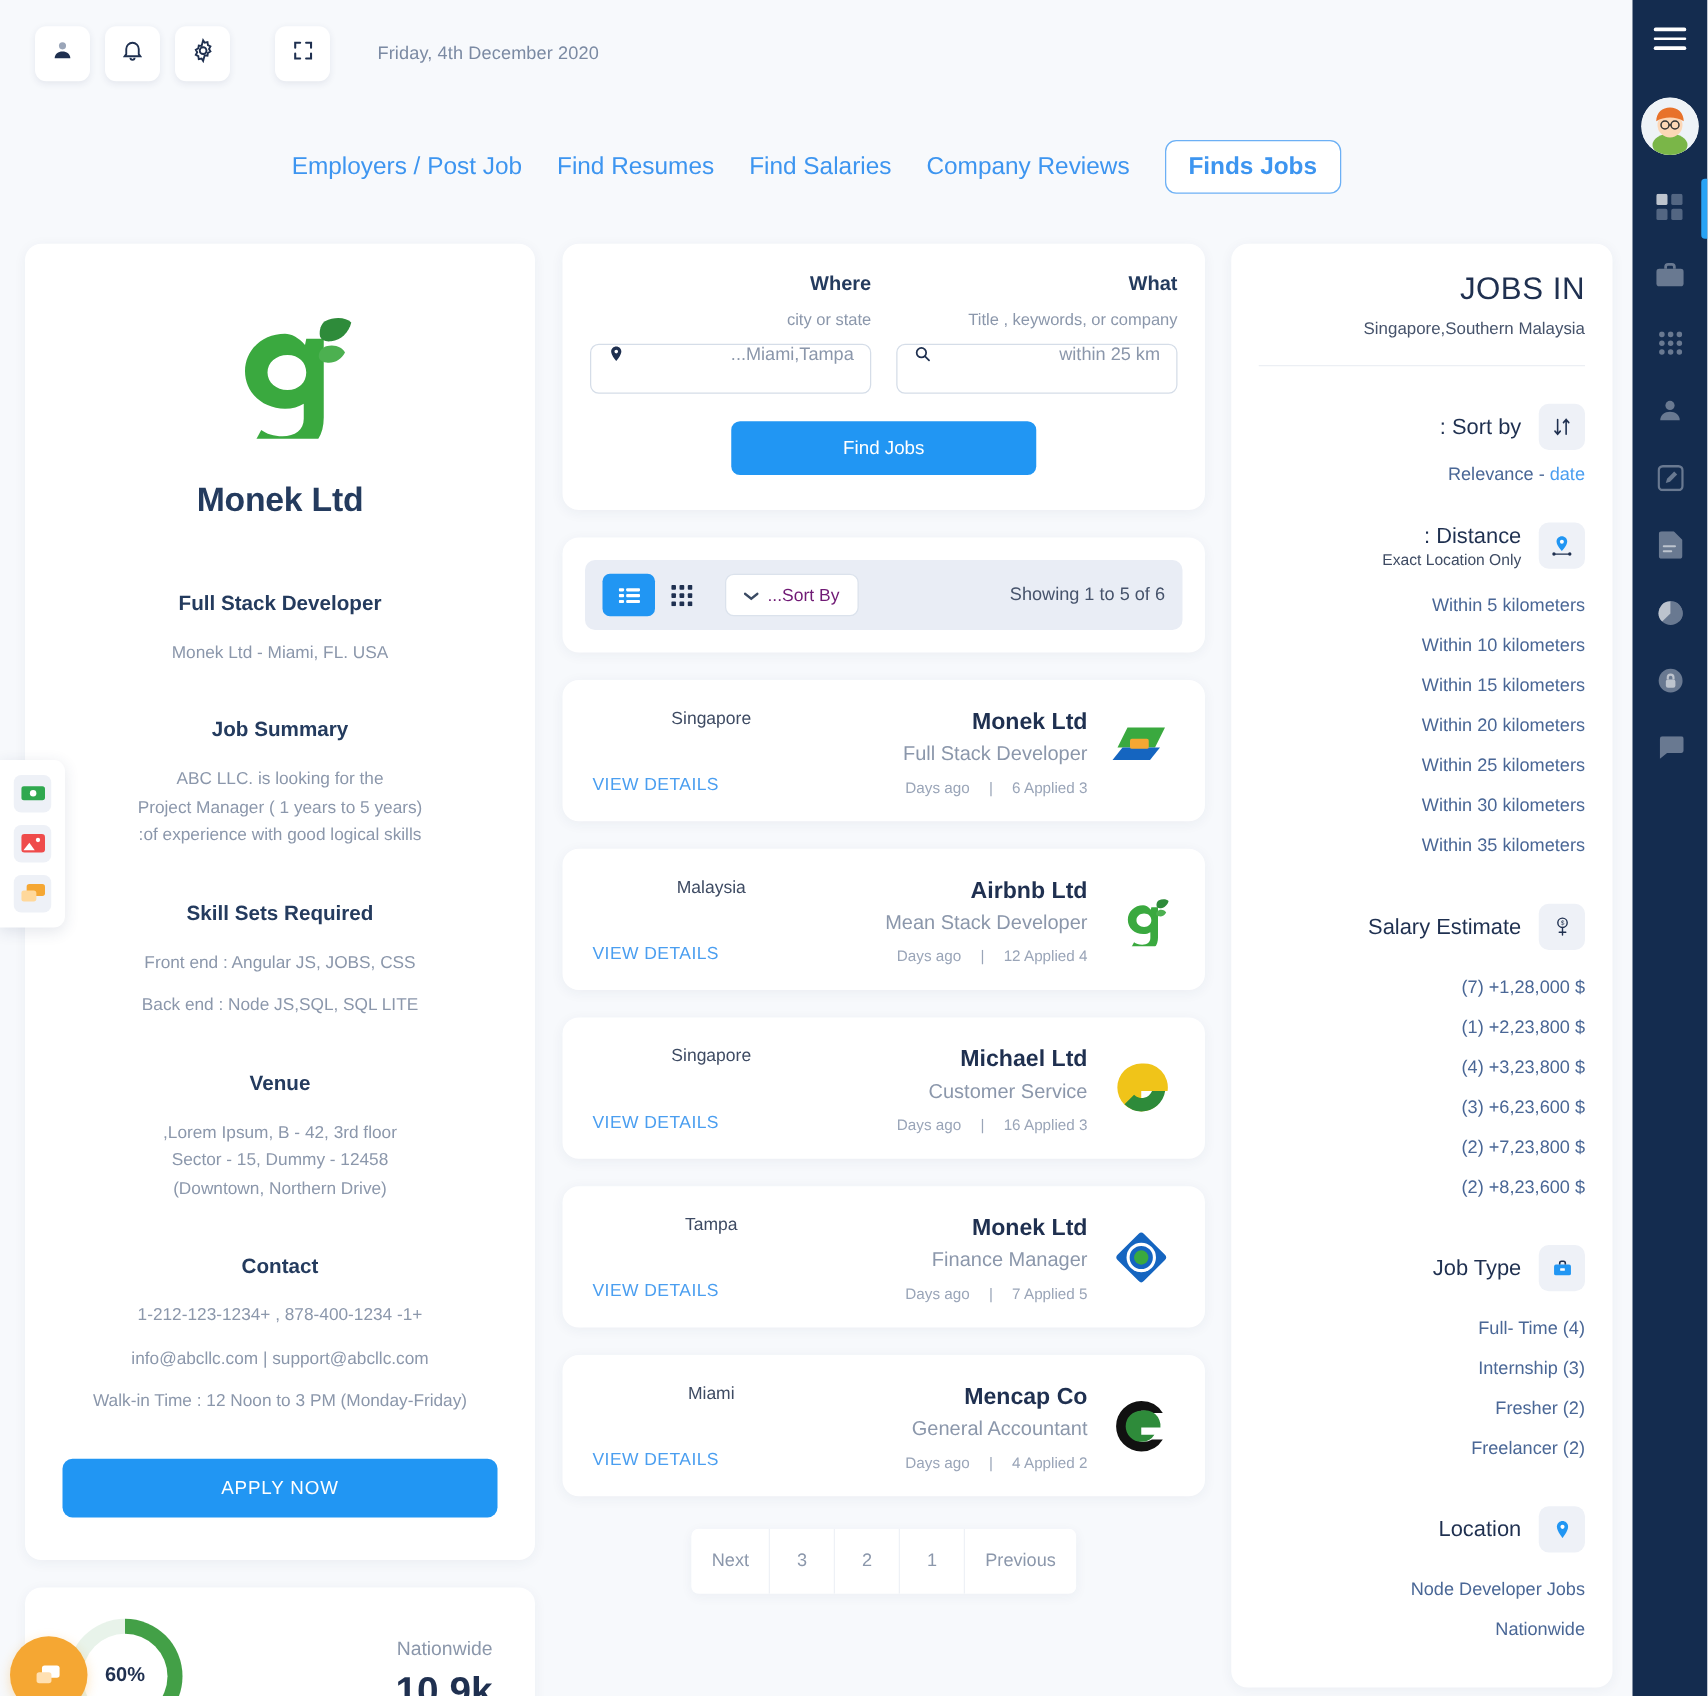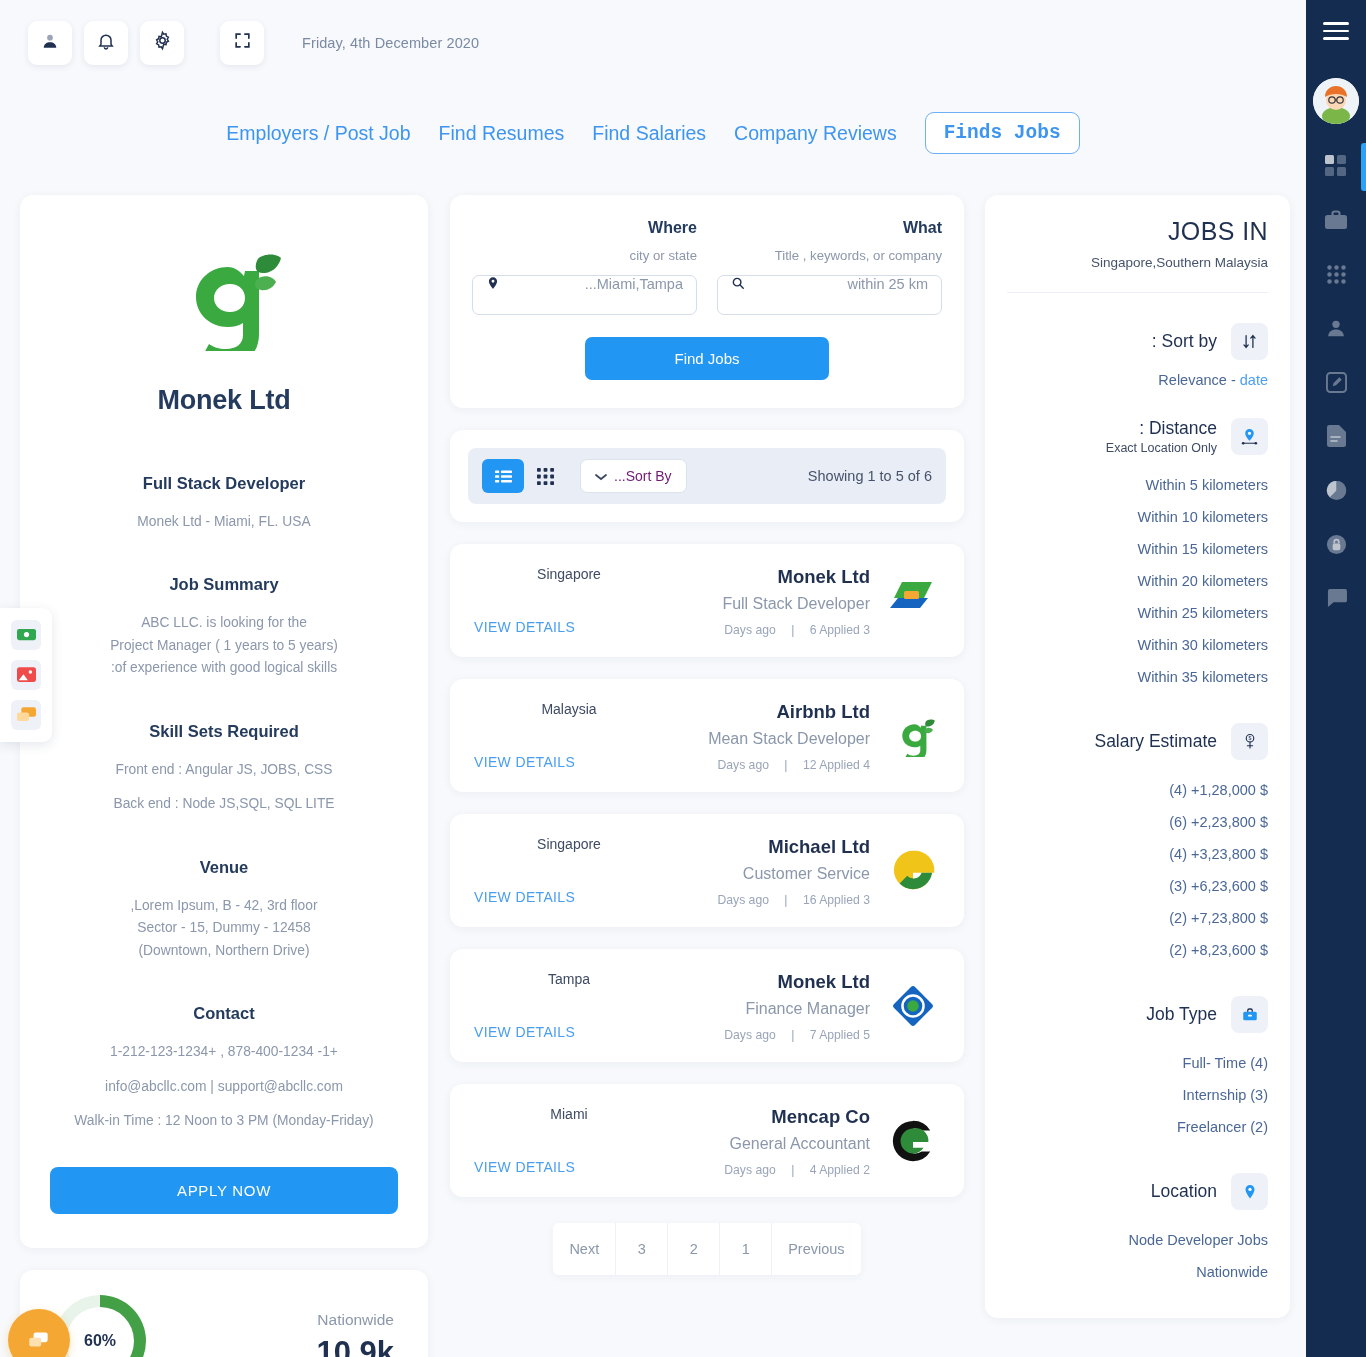--- a/index.html
+++ b/index.html
@@ -21,21 +21,21 @@
     margin-right: 12px; cursor: pointer;
   }
   .tb-btn.gap { margin-left: 24px; }
   .tb-date { margin-left: 26px; font-size: 14.5px; color: #7b8aa3; letter-spacing: .1px; }
 
   
   .nav { position: absolute; top: 112px; left: 0; width: 1306px; display: flex; justify-content: center; align-items: center; gap: 28px; }
   .nav a { color: #3d95f0; font-size: 19.5px; text-decoration: none; white-space: nowrap; }
   .nav a.active {
     border: 1.6px solid #6cb0f5; border-radius: 9px;
-    padding: 9px 18px; font-weight: bold; color: #3d95f0; background: #fff; font-family: Liberation Mono, monospace;
+    padding: 9px 18px; font-weight: bold; color: #3d95f0; background: #fff;
   }
 
   
   .col-left   { position: absolute; left: 20px;  top: 195px; width: 408px; }
   .col-mid    { position: absolute; left: 450px; top: 195px; width: 514px; }
   .col-right  { position: absolute; left: 985px; top: 195px; width: 305px; }
 
   .card { background: #fff; border-radius: 13px; box-shadow: 0 2px 10px rgba(40,60,100,.055); }
 
   
@@ -531,22 +531,22 @@
         </div>
         <div class="rs-ico">
           <svg width="18" height="18" viewBox="0 0 24 24" fill="none" stroke="#1f3050" stroke-width="1.5">
               <circle cx="12" cy="7" r="5"></circle>
               <path d="M12 12v8M8.5 17h7" stroke-linecap="round"></path>
               <text x="12" y="9.6" font-size="7" fill="#1f3050" stroke="none" text-anchor="middle" font-family="Liberation Sans">$</text>
             </svg>
         </div>
       </div>
       <ul class="rs-list">
-        <li>(4) +1,28,000 $</li>
-        <li>(6) +2,23,800 $</li>
+        <li>(7) +1,28,000 $</li>
+        <li>(1) +2,23,800 $</li>
         <li>(4) +3,23,800 $</li>
         <li>(3) +6,23,600 $</li>
         <li>(2) +7,23,800 $</li>
         <li>(2) +8,23,600 $</li>
       </ul>
     </div>
 
     <div class="rs-sec">
       <div class="rs-sec-head">
         <div class="rs-sec-title">
@@ -556,20 +556,21 @@
           <svg width="18" height="18" viewBox="0 0 24 24">
               <rect x="3" y="7.5" width="18" height="11.5" rx="2" fill="#2196f3"></rect>
               <path d="M9 7.5V6a2 2 0 012-2h2a2 2 0 012 2v1.5" fill="none" stroke="#1f3050" stroke-width="1.7"></path>
               <rect x="9.5" y="11.5" width="5" height="2.6" rx=".6" fill="#fff"></rect>
             </svg>
         </div>
       </div>
       <ul class="rs-list">
         <li>Full- Time (4)</li>
         <li>Internship (3)</li>
+        <li>Fresher (2)</li>
         <li>Freelancer (2)</li>
       </ul>
     </div>
 
     <div class="rs-sec">
       <div class="rs-sec-head">
         <div class="rs-sec-title">
           <div class="a">Location</div>
         </div>
         <div class="rs-ico">

